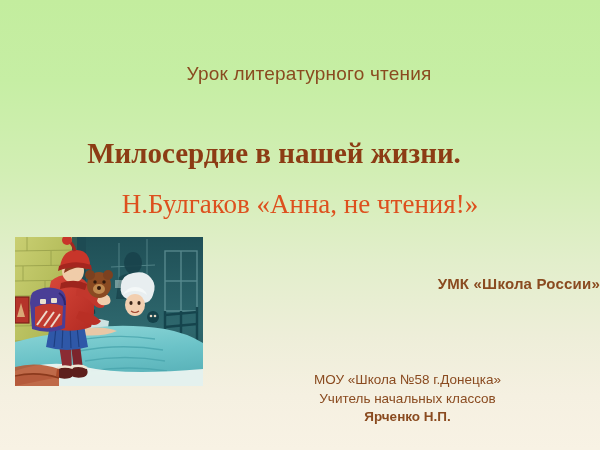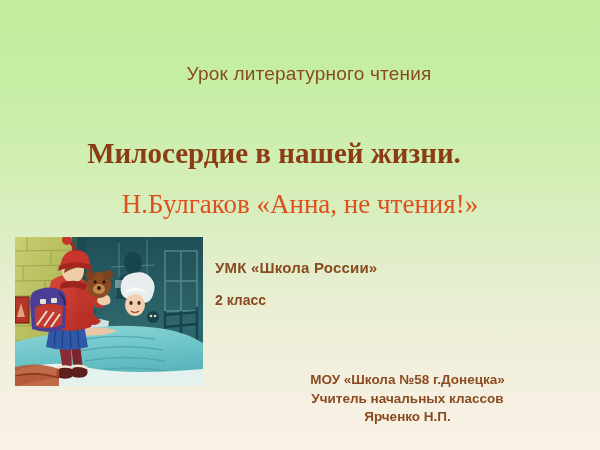--- a/index.html
+++ b/index.html
@@ -64,24 +64,24 @@
     text-align: center;
     font-family: "Liberation Serif", serif;
     font-weight: 400;
     font-size: 27px;
     color: #dd501e;
     white-space: nowrap;
   }
 
   .umk-block {
     position: absolute;
-    top: 259px;
+    top: 275px;
     left: 215px;
     width: 385px;
-    text-align: left;
+    text-align: right;
     font-family: "Liberation Sans", sans-serif;
     color: #8a4b20;
   }
   .umk-line {
     font-size: 15px;
     font-weight: bold;
     letter-spacing: 0.2px;
     white-space: nowrap;
   }
   .umk-grade {
@@ -96,21 +96,21 @@
     top: 371px;
     left: 215px;
     width: 385px;
     text-align: center;
     font-family: "Liberation Sans", sans-serif;
     color: #8a4b20;
     line-height: 1.38;
   }
   .school-line {
     font-size: 13.5px;
-    font-weight: 700;
+    font-weight: 400;
     white-space: nowrap;
   }
   .school-line.bold {
     font-weight: bold;
   }
 
   
   #illustration {
     position: absolute;
     left: 15px;
@@ -132,21 +132,20 @@
 <div id="slide">
 
   <div class="lesson-line">Урок литературного чтения</div>
 
   <div class="main-title">Милосердие в нашей жизни.</div>
 
   <div class="book-title">Н.Булгаков «Анна, не чтения!»</div>
 
   <div class="umk-block">
     <div class="umk-line">УМК «Школа России»</div>
-    <div class="umk-grade">2 класс</div>
   </div>
 
   <div class="school-block">
     <div class="school-line">МОУ «Школа №58 г.Донецка»</div>
     <div class="school-line">Учитель начальных классов</div>
     <div class="school-line bold">Ярченко Н.П.</div>
   </div>
 
   <div id="illustration">
     <svg viewBox="0 0 188 149" xmlns="http://www.w3.org/2000/svg">

